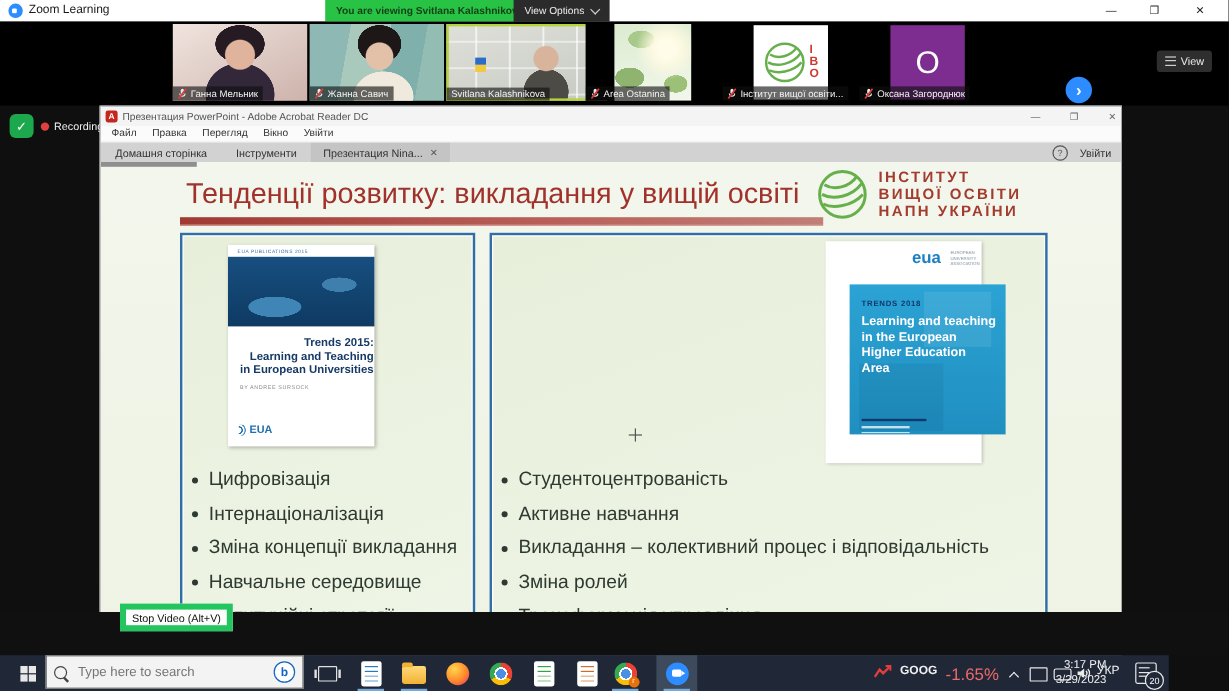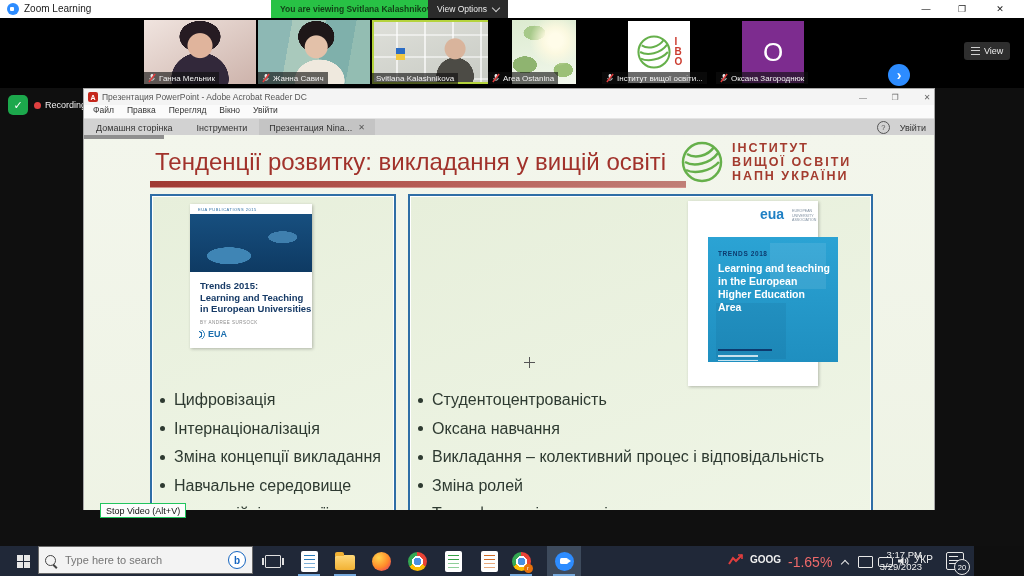--- a/index.html
+++ b/index.html
@@ -85,21 +85,21 @@
   #instlogo{position:absolute;left:596px;top:5px;display:flex;align-items:center;gap:8px;z-index:2;}
   .insttext{display:flex;flex-direction:column;font-size:12.5px;font-weight:bold;color:#a33b2e;letter-spacing:2px;line-height:14px;}
   .panel{position:absolute;top:59px;height:330px;border:2px solid #2f6ea6;box-shadow:0 0 0 1px #fff inset;background:linear-gradient(160deg,#e7efdb,#eff5e6);z-index:1;box-sizing:border-box;}
   #lpanel{left:66px;width:246px;}
   #rpanel{left:324px;width:465px;}
   .bullets{position:absolute;left:8px;margin:0;padding:0;list-style:none;}
   .bullets li{display:flex;align-items:center;gap:9px;height:28.5px;font-size:16px;color:#2e3a31;white-space:nowrap;}
   .dot{width:5px;height:5px;border-radius:50%;background:#2e3a31;flex:none;}
 
   
-  #book1{position:absolute;left:38px;top:8px;width:122px;height:144px;background:#fff;box-shadow:1px 1px 3px rgba(0,0,0,.25);}
+  #book1{position:absolute;left:38px;top:8px;width:122px;height:168px;background:#fff;box-shadow:1px 1px 3px rgba(0,0,0,.25);text-align:right;}
   .b1head{position:absolute;left:8px;top:3px;font-size:4px;color:#2a6da4;letter-spacing:.5px;}
   .b1map{position:absolute;left:0;top:10px;width:122px;height:58px;background:
     radial-gradient(ellipse 52px 20px at 32% 72%, #3f85b5 0 42%, rgba(63,133,181,0) 43%),
     radial-gradient(ellipse 34px 14px at 76% 40%, #3f7fae 0 42%, rgba(63,127,174,0) 43%),
     linear-gradient(180deg,#174f7f,#0e3a63);}
   .b1title{position:absolute;left:10px;top:76px;font-size:9.5px;font-weight:bold;color:#163a66;line-height:11.5px;white-space:pre-line;}
   .b1by{position:absolute;left:10px;top:116px;font-size:4.5px;color:#8a8a8a;letter-spacing:.5px;}
   .b1logo{position:absolute;left:9px;bottom:9px;font-size:9px;font-weight:bold;color:#1d6fae;display:flex;align-items:center;gap:2px;}
   .b1logo::before{content:"";width:7px;height:9px;background:radial-gradient(circle at 0 50%, rgba(29,111,174,0) 0 2px, #1d6fae 2.5px 3.2px, rgba(29,111,174,0) 3.5px 4.6px, #4d94c4 5px 5.6px, rgba(77,148,196,0) 6px);}
   #book2{position:absolute;left:278px;top:5px;width:130px;height:185px;background:#fff;box-shadow:1px 1px 3px rgba(0,0,0,.25);}
@@ -113,21 +113,21 @@
   .b2lines{position:absolute;left:10px;top:112px;}
   .b2lines .d{width:54px;height:2px;background:#0d3a6e;margin-bottom:4px;}
   .b2lines .l{width:40px;height:1.5px;background:rgba(255,255,255,.75);margin-bottom:3px;}
   
   #cross{position:absolute;left:440px;top:222px;width:11px;height:11px;z-index:3;}
   #cross::before{content:"";position:absolute;left:5px;top:0;width:1.4px;height:11px;background:#555;}
   #cross::after{content:"";position:absolute;left:0;top:5px;width:11px;height:1.4px;background:#555;}
 
   
   #cbar{position:absolute;left:0;top:510px;width:1024px;height:36px;background:#101010;z-index:5;}
-  #tooltip{position:absolute;left:100px;top:503px;background:#fdfdfd;border:1px solid #22c55e;color:#111;font-size:9px;padding:1.5px 5px;z-index:7;white-space:nowrap;}
+  #tooltip{position:absolute;left:100px;top:503px;background:#fdfdfd;border:5px solid #22c55e;color:#111;font-size:9px;padding:1.5px 5px;z-index:7;white-space:nowrap;}
 
   
   #tbar{position:absolute;left:0;top:546px;width:974px;height:30px;background:#202838;z-index:6;}
   #startbtn{position:absolute;left:8px;top:0;width:30px;height:30px;display:flex;align-items:center;justify-content:center;}
   .winlogo{width:13px;height:13px;background:
     linear-gradient(#e8e8e8,#e8e8e8) 0 0/6px 6px no-repeat,
     linear-gradient(#e8e8e8,#e8e8e8) 7px 0/6px 6px no-repeat,
     linear-gradient(#e8e8e8,#e8e8e8) 0 7px/6px 6px no-repeat,
     linear-gradient(#e8e8e8,#e8e8e8) 7px 7px/6px 6px no-repeat;}
   #search{position:absolute;left:38px;top:0;width:215px;height:28px;background:#f3f3f3;border:1px solid #6b6b6b;box-sizing:border-box;display:flex;align-items:center;gap:7px;padding:0 6px;}
@@ -375,21 +375,21 @@
             </div>
           </div>
         </div>
         <ul class="bullets" style="top:190px;">
           <li>
               <span class="dot"></span>
               <span>Студентоцентрованість</span>
             </li>
           <li>
               <span class="dot"></span>
-              <span>Оксана навчання</span>
+              <span>Активне навчання</span>
             </li>
           <li>
               <span class="dot"></span>
               <span>Викладання – колективний процес і відповідальність</span>
             </li>
           <li>
               <span class="dot"></span>
               <span>Зміна ролей</span>
             </li>
           <li>

